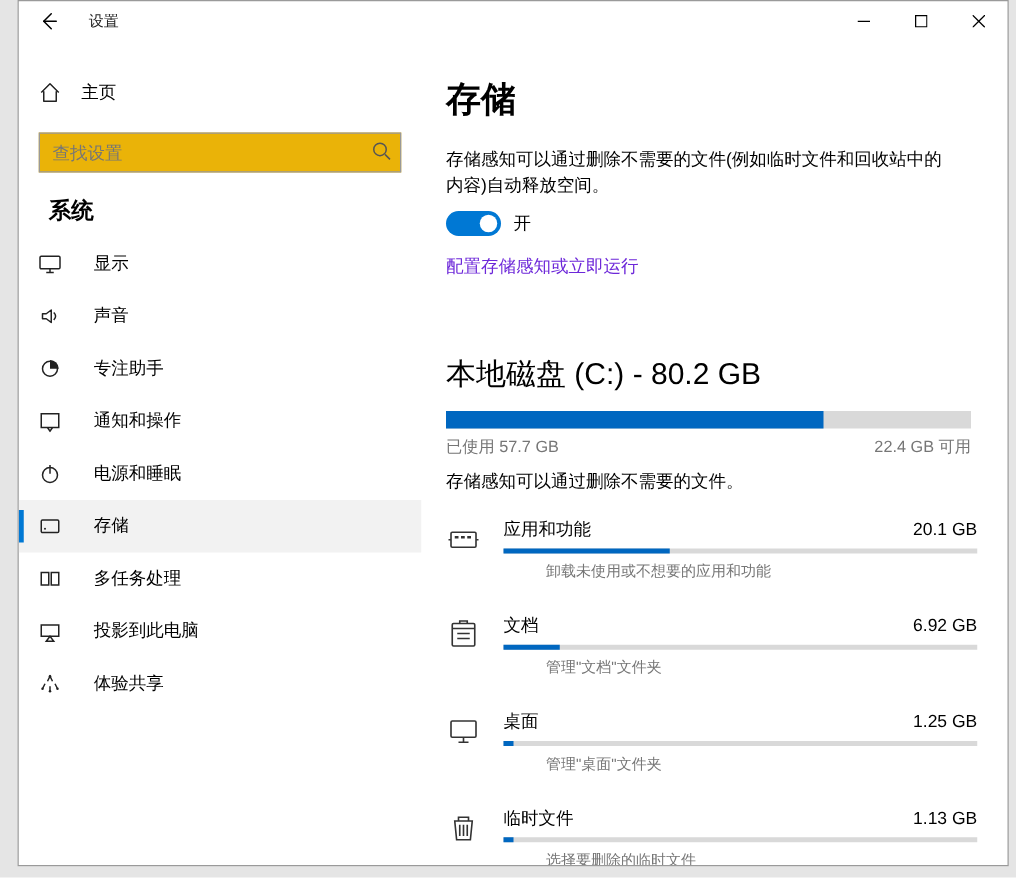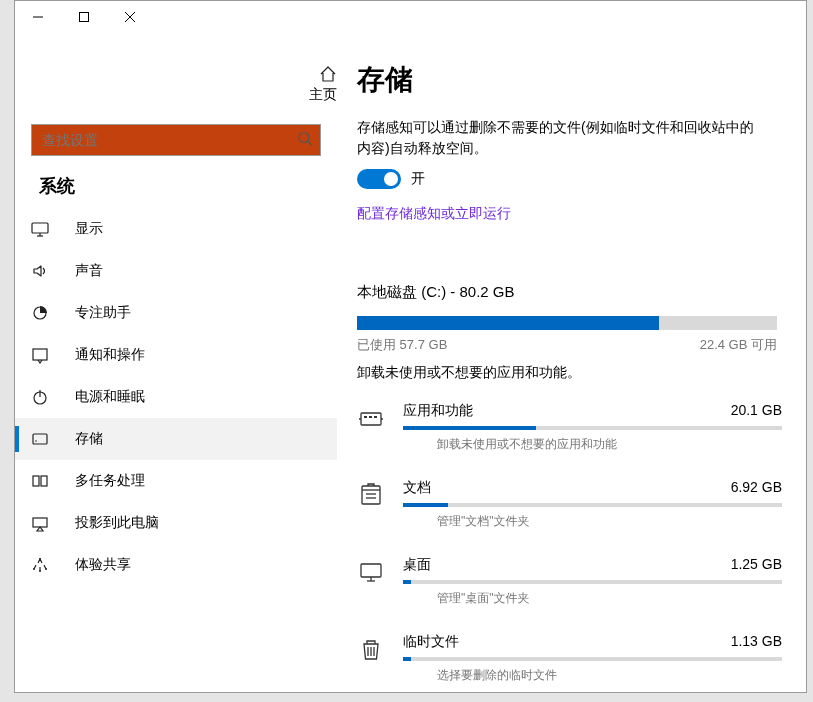--- a/index.html
+++ b/index.html
@@ -53,39 +53,38 @@
     overflow: hidden;
   }
   .sidebar {
     width: 322px;
     padding-top: 24px;
     display: flex;
     flex-direction: column;
   }
   .home-row {
     display: flex;
-    align-items: flex-end;
-    gap: 0;
+    align-items: flex-start;
+    gap: 16px;
     padding: 8px 0 8px 16px;
     cursor: pointer;
-    flex-direction: column;
   }
   .home-row .label { font-size: 14px; }
   .search-wrap {
     margin: 12px 16px 18px 16px;
     position: relative;
   }
   .search {
     width: 100%;
     height: 32px;
     border: 1px solid #999;
     padding: 0 34px 0 10px;
     font-size: 14px;
     font-family: inherit;
-    background: #c2410c;
+    background: #eab308;
   }
   .search::placeholder { color: #767676; }
   .search-icon {
     position: absolute;
     right: 8px; top: 50%;
     transform: translateY(-50%);
     color: #555;
     pointer-events: none;
   }
   .section-title {
@@ -149,21 +148,21 @@
     border-radius: 50%;
     background: #fff;
   }
   .link {
     color: #6d28d9;
     font-size: 14px;
     cursor: pointer;
     display: inline-block;
   }
   .disk-title {
-    font-size: 15px;
+    font-size: 24px;
     font-weight: 400;
     margin-top: 60px;
     margin-bottom: 14px;
   }
   .disk-bar {
     width: 420px;
     height: 14px;
     background: #d9d9d9;
     position: relative;
     margin-bottom: 6px;
@@ -219,20 +218,29 @@
     font-size: 12px;
     color: #767676;
     margin-left: 34px;
   }
 </style>
 </head>
 <body>
 
 <div class="window">
   <div class="titlebar">
+    <div class="titlebar-left">
+      <div class="back-btn">
+        <svg width="16" height="16" viewBox="0 0 16 16">
+            <path d="M10 2 L4 8 L10 14" stroke="#000" stroke-width="1.2" fill="none" stroke-linecap="round" stroke-linejoin="round"></path>
+            <line x1="4" y1="8" x2="14" y2="8" stroke="#000" stroke-width="1.2" stroke-linecap="round"></line>
+          </svg>
+      </div>
+      <span class="win-title">设置</span>
+    </div>
     <div class="winctrls">
       <div class="winctrl">
         <svg width="10" height="10">
             <line x1="0" y1="5" x2="10" y2="5" stroke="#000" stroke-width="1"></line>
           </svg>
       </div>
       <div class="winctrl">
         <svg width="10" height="10">
             <rect x="0.5" y="0.5" width="9" height="9" stroke="#000" stroke-width="1" fill="none"></rect>
           </svg>
@@ -376,21 +384,21 @@
       <div class="disk-title">本地磁盘 (C:) - 80.2 GB</div>
 
       <div class="disk-bar">
         <div class="disk-fill" id="disk-fill" style="width: 72%;"></div>
       </div>
       <div class="disk-stats">
         <span>已使用 57.7 GB</span>
         <span>22.4 GB 可用</span>
       </div>
 
-      <div class="usage-note">卸载未使用或不想要的应用和功能。</div>
+      <div class="usage-note">存储感知可以通过删除不需要的文件。</div>
 
       <div id="cat-list">
           <div class="cat">
             <div class="cic">
               <svg width="26" height="26" viewBox="0 0 26 26">
                 <rect x="3" y="8" width="20" height="12" rx="1" stroke="#333" stroke-width="1.3" fill="none"></rect>
                 <line x1="1" y1="14" x2="3" y2="14" stroke="#333" stroke-width="1.3"></line>
                 <line x1="23" y1="14" x2="25" y2="14" stroke="#333" stroke-width="1.3"></line>
                 <rect x="6" y="11" width="3" height="2" fill="#333"></rect>
                 <rect x="11" y="11" width="3" height="2" fill="#333"></rect>

